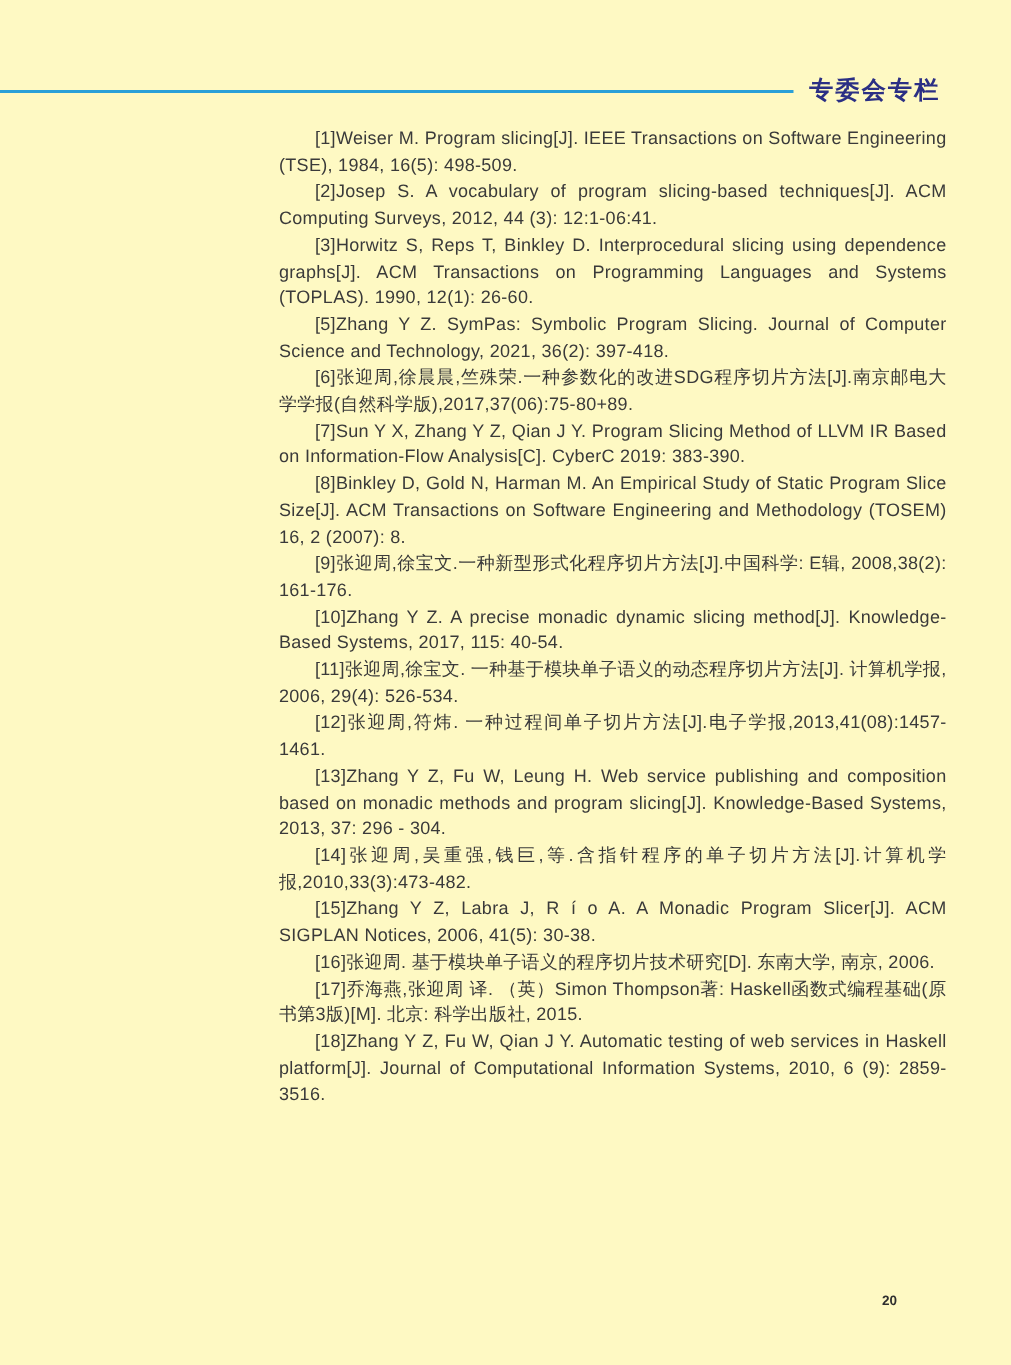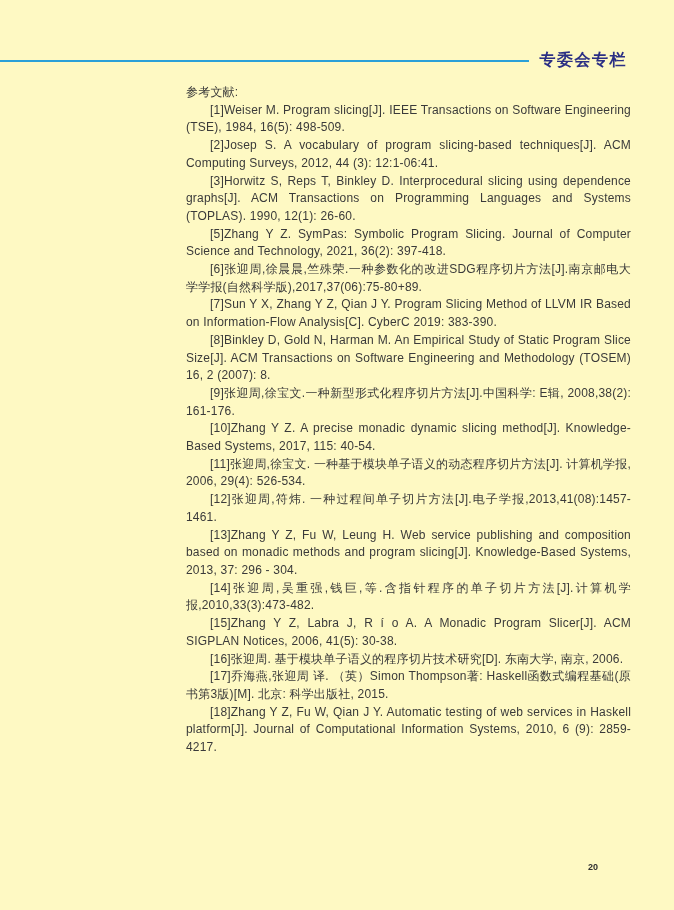--- a/index.html
+++ b/index.html
@@ -61,36 +61,35 @@
 </head>
 <body>
 
 <div class="page">
 
   <div class="header-divider"></div>
 
   <div class="header-title">专委会专栏</div>
 
   <div class="content">
-    <p class="references-heading">参考文献:</p>
 
     <p class="ref">[1]Weiser M. Program slicing[J]. IEEE Transactions on Software Engineering (TSE), 1984, 16(5): 498-509.</p>
     <p class="ref">[2]Josep S. A vocabulary of program slicing-based techniques[J]. ACM Computing Surveys, 2012, 44 (3): 12:1-06:41.</p>
     <p class="ref">[3]Horwitz S, Reps T, Binkley D. Interprocedural slicing using dependence graphs[J]. ACM Transactions on Programming Languages and Systems (TOPLAS). 1990, 12(1): 26-60.</p>
     <p class="ref">[5]Zhang Y Z. SymPas: Symbolic Program Slicing. Journal of Computer Science and Technology, 2021, 36(2): 397-418.</p>
     <p class="ref">[6]张迎周,徐晨晨,竺殊荣.一种参数化的改进SDG程序切片方法[J].南京邮电大学学报(自然科学版),2017,37(06):75-80+89.</p>
     <p class="ref">[7]Sun Y X, Zhang Y Z, Qian J Y. Program Slicing Method of LLVM IR Based on Information-Flow Analysis[C]. CyberC 2019: 383-390.</p>
     <p class="ref">[8]Binkley D, Gold N, Harman M. An Empirical Study of Static Program Slice Size[J]. ACM Transactions on Software Engineering and Methodology (TOSEM) 16, 2 (2007): 8.</p>
     <p class="ref">[9]张迎周,徐宝文.一种新型形式化程序切片方法[J].中国科学: E辑, 2008,38(2): 161-176.</p>
     <p class="ref">[10]Zhang Y Z. A precise monadic dynamic slicing method[J]. Knowledge-Based Systems, 2017, 115: 40-54.</p>
     <p class="ref">[11]张迎周,徐宝文. 一种基于模块单子语义的动态程序切片方法[J]. 计算机学报, 2006, 29(4): 526-534.</p>
     <p class="ref">[12]张迎周,符炜. 一种过程间单子切片方法[J].电子学报,2013,41(08):1457-1461.</p>
     <p class="ref">[13]Zhang Y Z, Fu W, Leung H. Web service publishing and composition based on monadic methods and program slicing[J]. Knowledge-Based Systems, 2013, 37: 296 - 304.</p>
     <p class="ref">[14]张迎周,吴重强,钱巨,等.含指针程序的单子切片方法[J].计算机学报,2010,33(3):473-482.</p>
     <p class="ref">[15]Zhang Y Z, Labra J, R í o A. A Monadic Program Slicer[J]. ACM SIGPLAN Notices, 2006, 41(5): 30-38.</p>
     <p class="ref">[16]张迎周. 基于模块单子语义的程序切片技术研究[D]. 东南大学, 南京, 2006.</p>
     <p class="ref">[17]乔海燕,张迎周 译. （英）Simon Thompson著: Haskell函数式编程基础(原书第3版)[M]. 北京: 科学出版社, 2015.</p>
-    <p class="ref">[18]Zhang Y Z, Fu W, Qian J Y. Automatic testing of web services in Haskell platform[J]. Journal of Computational Information Systems, 2010, 6 (9): 2859-4217.</p>
+    <p class="ref">[18]Zhang Y Z, Fu W, Qian J Y. Automatic testing of web services in Haskell platform[J]. Journal of Computational Information Systems, 2010, 6 (9): 2859-3516.</p>
   </div>
 
   <div class="page-number">20</div>
 
 </div>
 
 </body></html>

